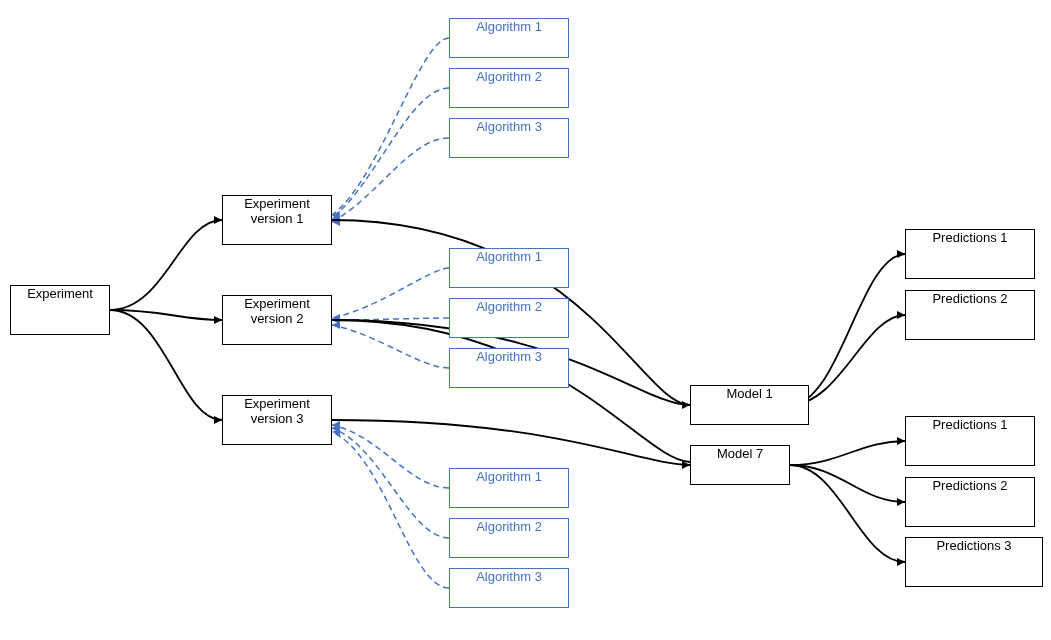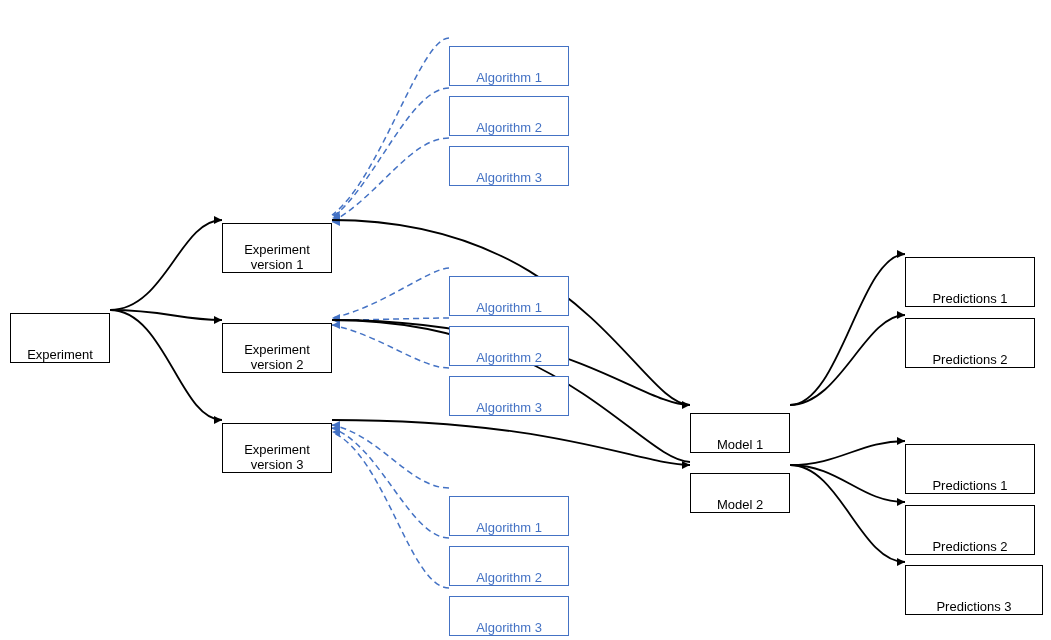--- a/index.html
+++ b/index.html
@@ -15,26 +15,25 @@
       position: absolute;
       top: 0; left: 0;
       width: 1051px;
       height: 640px;
     }
     .node-box {
       position: absolute;
       border: 1.5px solid #000;
       background: #fff;
       display: flex;
-      align-items: flex-end;
+      align-items: flex-start;
       justify-content: center;
       text-align: center;
       font-size: 13px;
       color: #000;
-      margin-top: 28px;
     }
     .node-box.blue {
       border-color: #4472C4;
       color: #4472C4;
     }
   </style>
 </head>
 <body>
 
 <svg id="connections">
@@ -135,26 +134,26 @@
 <div class="node-box blue" style="left:449px; top:468px; width:120px; height:40px;">
   <span>Algorithm 1</span>
 </div>
 <div class="node-box blue" style="left:449px; top:518px; width:120px; height:40px;">
   <span>Algorithm 2</span>
 </div>
 <div class="node-box blue" style="left:449px; top:568px; width:120px; height:40px;">
   <span>Algorithm 3</span>
 </div>
 
-<div class="node-box" style="left:690px; top:385px; width:100px; height:40px;">
+<div class="node-box" style="left:690px; top:385px; width:119px; height:40px;">
   <span>Model 1</span>
 </div>
 
 <div class="node-box" style="left:690px; top:445px; width:100px; height:40px;">
-  <span>Model 2</span>
+  <span>Model 7</span>
 </div>
 
 <div class="node-box" style="left:905px; top:229px; width:130px; height:50px;">
   <span>Predictions 1</span>
 </div>
 <div class="node-box" style="left:905px; top:290px; width:130px; height:50px;">
   <span>Predictions 2</span>
 </div>
 
 <div class="node-box" style="left:905px; top:416px; width:130px; height:50px;">

